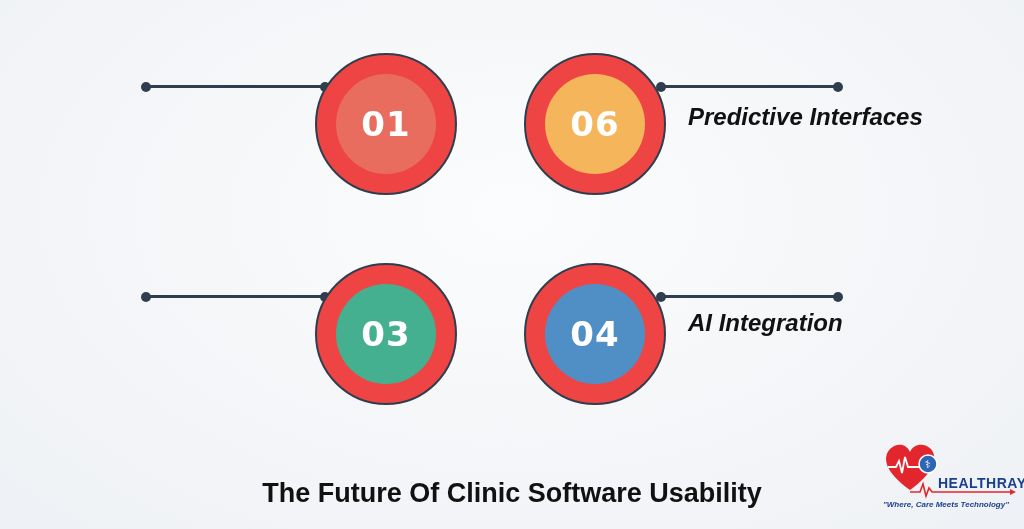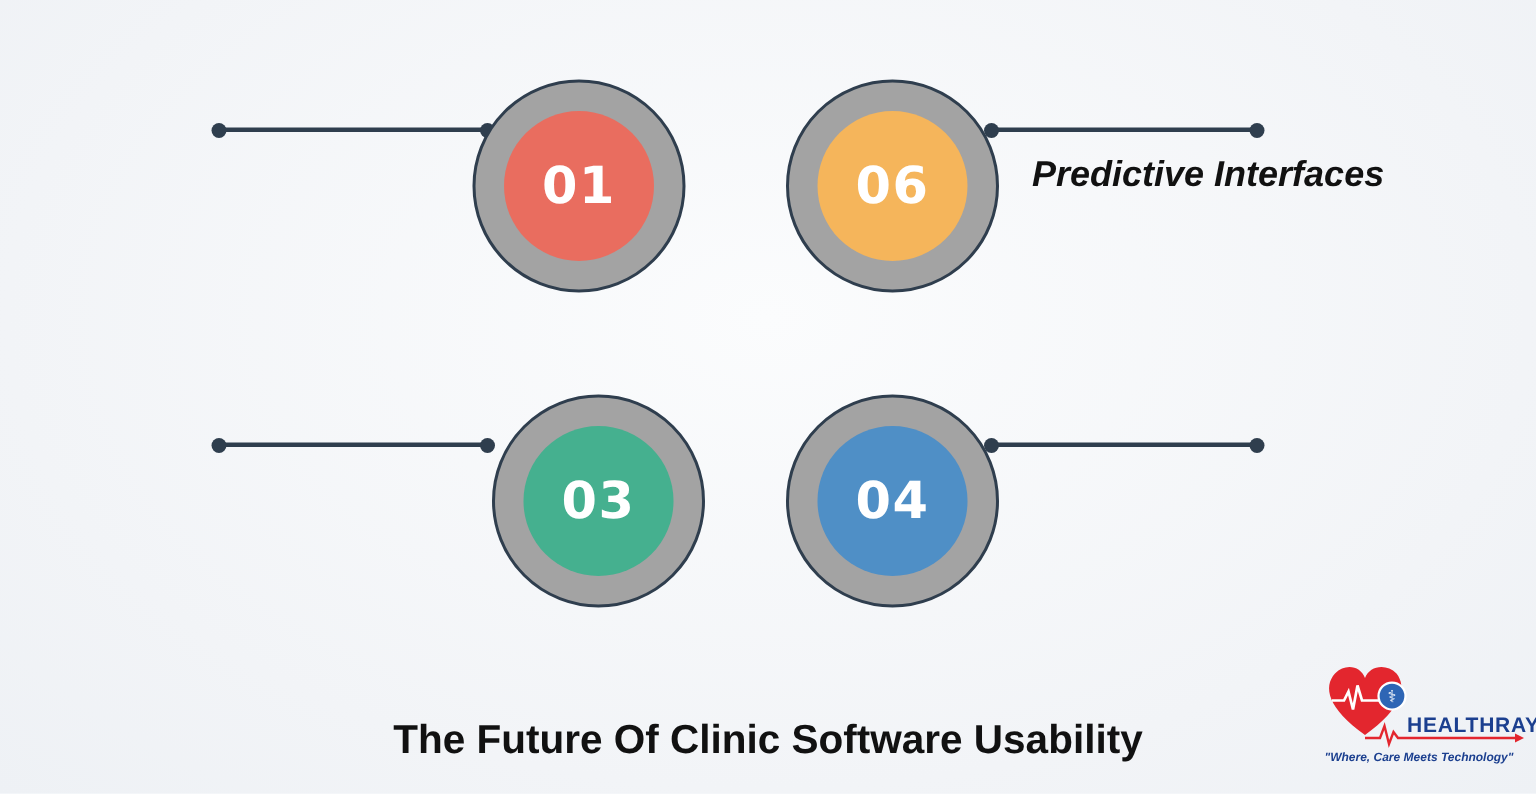--- a/index.html
+++ b/index.html
@@ -8,21 +8,21 @@
     background: #f5f7fa;
     font-family: "Liberation Sans", "DejaVu Sans", sans-serif;
   }
   .bg {
     position: absolute; inset: 0;
     background: radial-gradient(ellipse at 50% 40%, #fbfcfd 0%, #f2f4f7 70%, #eef1f5 100%);
   }
   .item { position: absolute; }
   .ring {
     position: absolute; width: 142px; height: 142px; border-radius: 50%;
-    border: 2.5px solid #2f3e4e; box-sizing: border-box; background: #a3a3a3;
+    border: 2.5px solid #2f3e4e; box-sizing: border-box; background: #ef4444;
   }
   .disc {
     position: absolute; left: 50%; top: 50%; width: 100px; height: 100px;
     margin-left: -50px; margin-top: -50px; border-radius: 50%;
     display: flex; align-items: center; justify-content: center;
     color: #ffffff; font-weight: bold; font-size: 34px; letter-spacing: 1px;
     font-family: "DejaVu Sans", sans-serif;
   }
   .line {
     position: absolute; height: 2.5px; background: #2f3e4e;
@@ -77,38 +77,39 @@
   <div class="dot" style="left:833px; top:86px;"></div>
   <div class="label" style="left:688px; top:100px;">
     <div>Predictive Interfaces</div>
   </div>
 </div>
 
 <div class="item">
   <div class="dot" style="left:141px; top:296px;"></div>
   <div class="line" style="left:146px; top:295px; width:180px;"></div>
   <div class="dot" style="left:320px; top:296px;"></div>
-  <div class="ring" style="left:328px; top:263px;">
+  <div class="ring" style="left:315px; top:263px;">
     <div class="disc" style="background:#45b08f;">
       <span>03</span>
     </div>
   </div>
 
 </div>
 
 <div class="item">
   <div class="ring" style="left:524px; top:263px;">
     <div class="disc" style="background:#4f8fc6;">
       <span>04</span>
     </div>
   </div>
   <div class="dot" style="left:656px; top:296px;"></div>
   <div class="line" style="left:660px; top:295px; width:180px;"></div>
   <div class="dot" style="left:833px; top:296px;"></div>
   <div class="label" style="left:688px; top:306px;">
+    <div>AI Integration</div>
   </div>
 </div>
 
 <div class="title">The Future Of Clinic Software Usability</div>
 
 <div class="logo">
   <svg width="140" height="60" viewBox="0 0 140 60" style="position:absolute;left:0;top:0;">
     <path d="M30 50 C 5 32, 2 18, 10 9 C 17 2, 27 4, 30 12 C 33 4, 44 2, 51 9 C 58 18, 55 32, 30 50 Z" fill="#e3262e"></path>
     <polyline points="8,27 16,27 19,21 22,33 25,17 28,27 40,27" fill="none" stroke="#ffffff" stroke-width="1.8"></polyline>
     <circle cx="48" cy="24" r="9" fill="#2e66b5" stroke="#ffffff" stroke-width="1.5"></circle>

